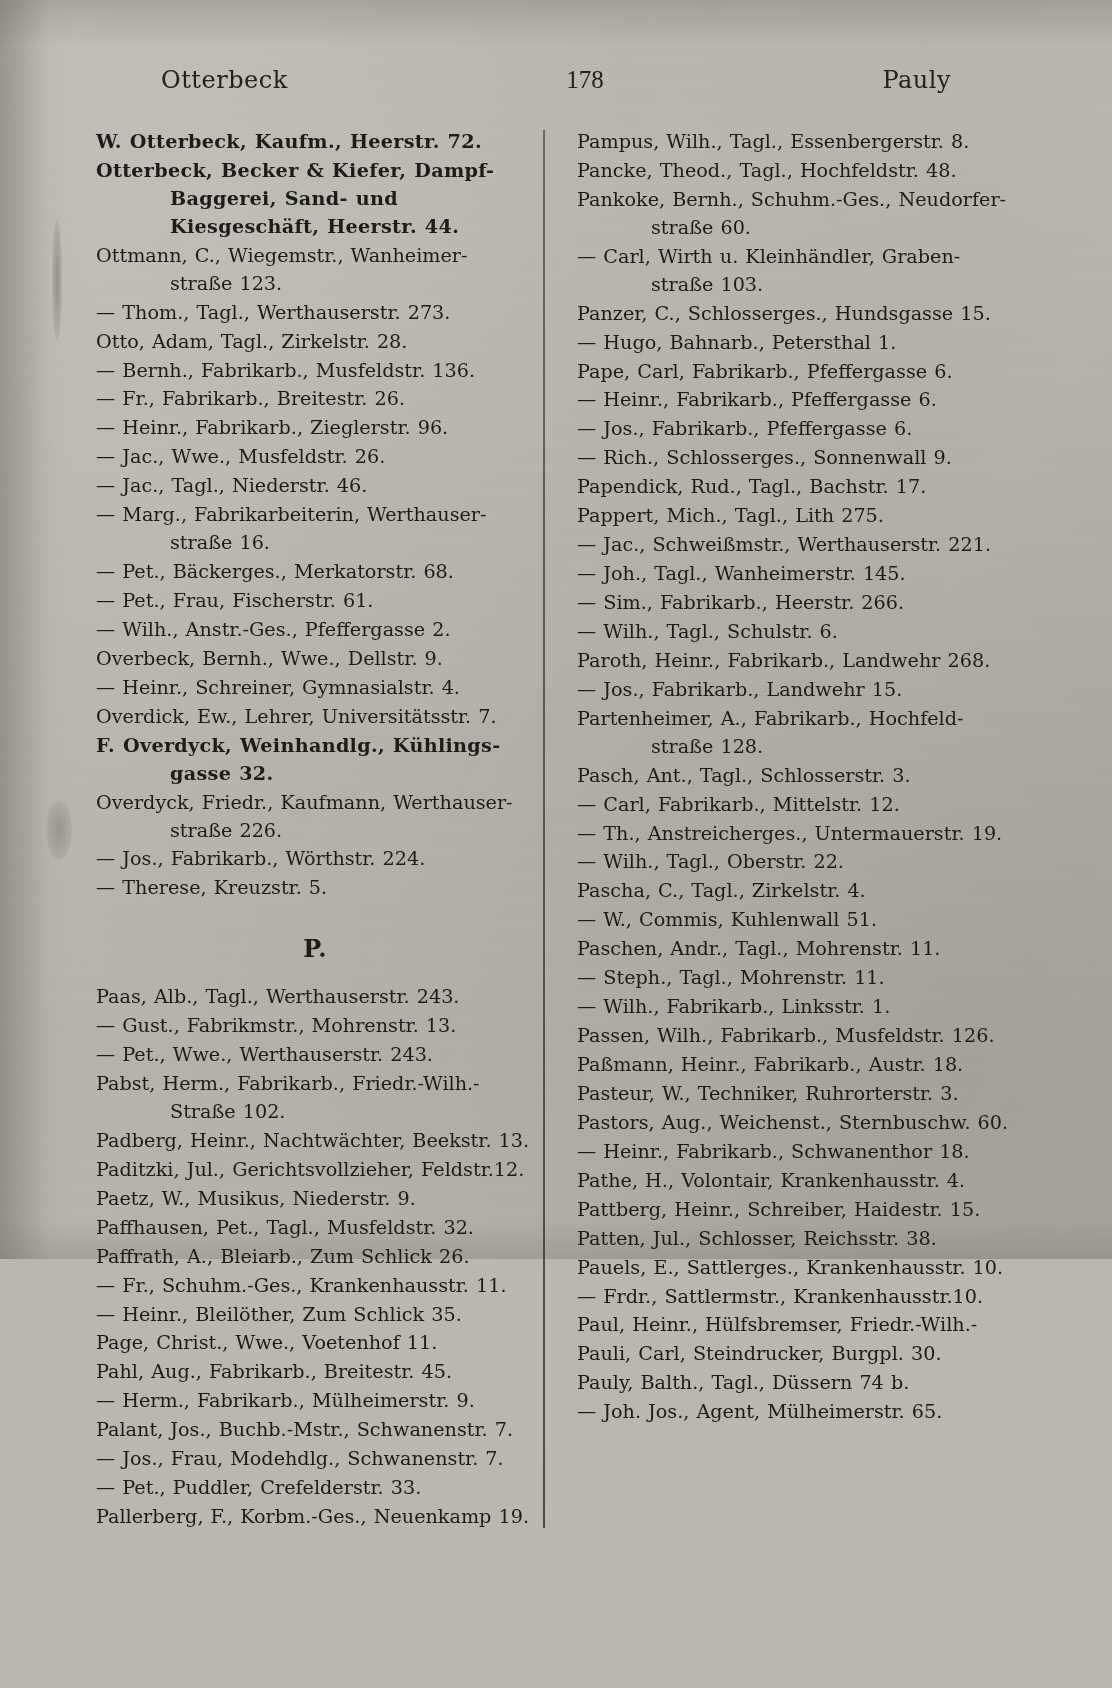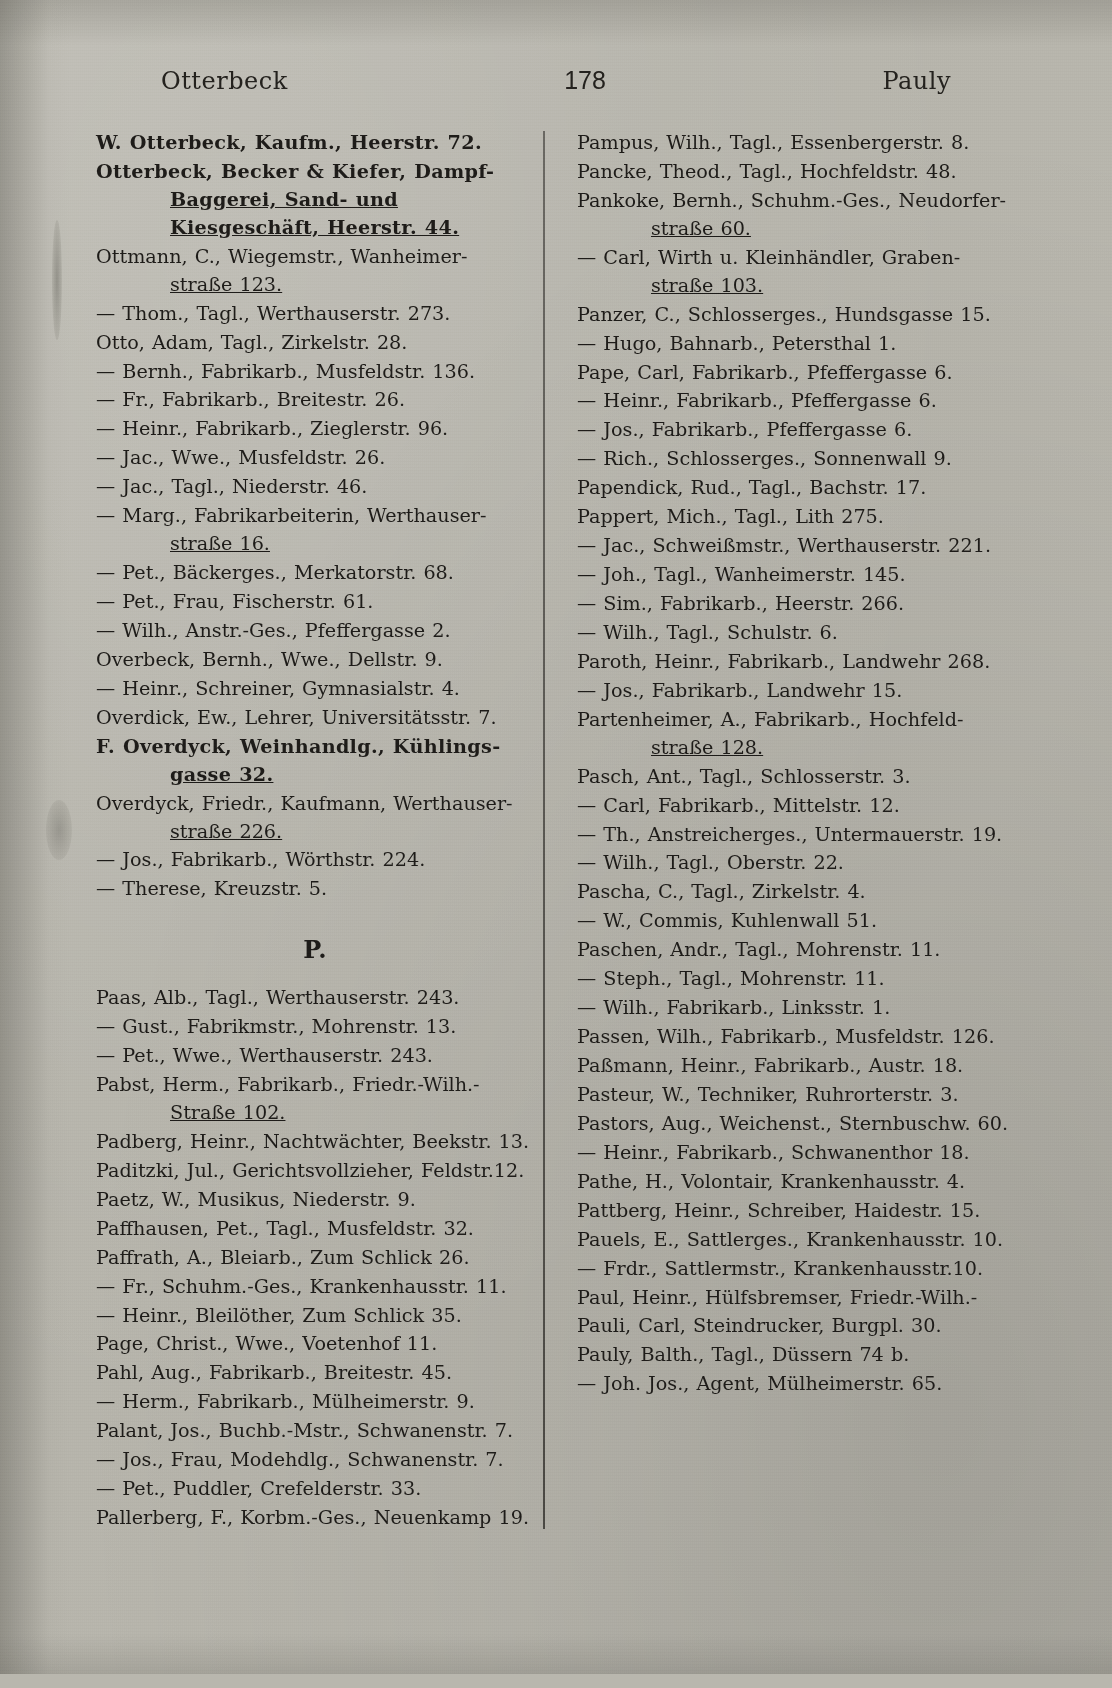--- a/index.html
+++ b/index.html
@@ -9,21 +9,21 @@
   body {
     width: 1112px;
     height: 1688px;
     background: #b9b7ae;
     font-family: "DejaVu Serif", serif;
     overflow: hidden;
   }
   .page {
     position: relative;
     width: 1112px;
-    height: 1674px;
+    height: 1259px;
     background:
       radial-gradient(ellipse at 20% 15%, rgba(255,255,255,0.10), rgba(0,0,0,0) 60%),
       radial-gradient(ellipse at 85% 85%, rgba(0,0,0,0.10), rgba(0,0,0,0) 65%),
       linear-gradient(120deg, #bdbbb2 0%, #b6b4ab 35%, #bab8af 70%, #b2b0a7 100%);
     box-sizing: border-box;
   }
   .grain {
     position: absolute;
     inset: 0;
     pointer-events: none;
@@ -66,21 +66,21 @@
     width: 790px;
     margin: 0 auto 34px auto;
     color: #23211d;
   }
   .head-left, .head-right {
     font-size: 24px;
     letter-spacing: 0.5px;
   }
   .head-center {
     font-size: 25px;
-    font-family: Liberation Sans, sans-serif;
+    font-family: Liberation Serif, serif;
   }
   .columns {
     position: relative;
     display: flex;
     width: 920px;
   }
   .col {
     width: 440px;
     color: #1d1b18;
     font-size: 19.2px;
@@ -98,21 +98,20 @@
   }
   .entry {
     margin: 0 0 1px 0;
     text-indent: 0;
     padding-left: 0;
     word-spacing: 1px;
   }
   .entry .cont {
     display: block;
     padding-left: 74px;
-    text-decoration: underline;
   }
   .bold {
     font-weight: bold;
     letter-spacing: 0.3px;
   }
   .letter-divider {
     text-align: center;
     font-weight: bold;
     font-size: 24px;
     margin: 30px 0 16px 0;
@@ -236,20 +235,21 @@
             <p class="entry"><span>Paschen, Andr., Tagl., Mohrenstr. 11.</span></p>
             <p class="entry"><span>— Steph., Tagl., Mohrenstr. 11.</span></p>
             <p class="entry"><span>— Wilh., Fabrikarb., Linksstr. 1.</span></p>
             <p class="entry"><span>Passen, Wilh., Fabrikarb., Musfeldstr. 126.</span></p>
             <p class="entry"><span>Paßmann, Heinr., Fabrikarb., Austr. 18.</span></p>
             <p class="entry"><span>Pasteur, W., Techniker, Ruhrorterstr. 3.</span></p>
             <p class="entry"><span>Pastors, Aug., Weichenst., Sternbuschw. 60.</span></p>
             <p class="entry"><span>— Heinr., Fabrikarb., Schwanenthor 18.</span></p>
             <p class="entry"><span>Pathe, H., Volontair, Krankenhausstr. 4.</span></p>
             <p class="entry"><span>Pattberg, Heinr., Schreiber, Haidestr. 15.</span></p>
+            <p class="entry"><span>Patten, Jul., Schlosser, Reichsstr. 38.</span></p>
             <p class="entry"><span>Pauels, E., Sattlerges., Krankenhausstr. 10.</span></p>
             <p class="entry"><span>— Frdr., Sattlermstr., Krankenhausstr.10.</span></p>
             <p class="entry"><span>Paul, Heinr., Hülfsbremser, Friedr.-Wilh.-</span></p>
             <p class="entry"><span>Pauli, Carl, Steindrucker, Burgpl. 30.</span></p>
             <p class="entry"><span>Pauly, Balth., Tagl., Düssern 74 b.</span></p>
             <p class="entry"><span>— Joh. Jos., Agent, Mülheimerstr. 65.</span></p>
           </div>
       </div>
     </div>
 

